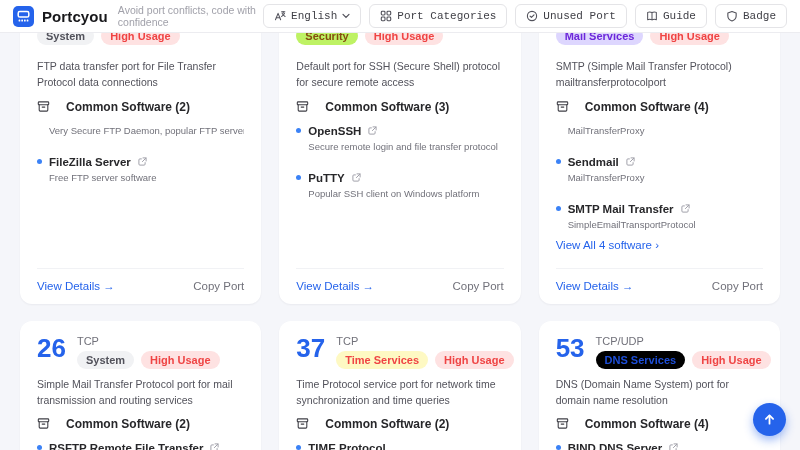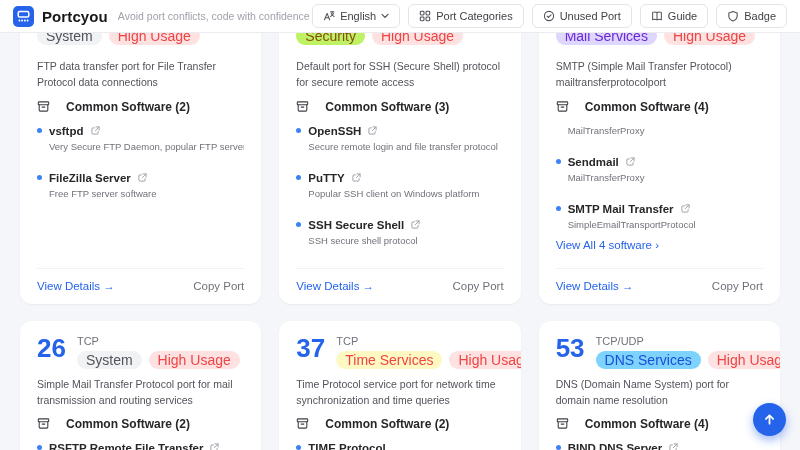--- a/index.html
+++ b/index.html
@@ -26,21 +26,21 @@
     display:flex; align-items:center; justify-content:center;
     flex:0 0 auto;
   }
   .brand-name { font-size:15px; font-weight:700; color:#18181b; margin-left:8px; letter-spacing:.1px; }
   .tagline { font-size:10.5px; color:#a1a1aa; margin-left:10px; }
   .nav { margin-left:auto; display:flex; align-items:center; gap:8px; }
   .nav-btn {
     display:inline-flex; align-items:center; gap:5px;
     height:24px; padding:0 10px;
     background:#fff; border:1px solid #e4e4e7; border-radius:6px;
-    font-size:11px; color:#3f3f46; cursor:pointer; white-space:nowrap;
+    font-size:11px; color:#3f3f46; cursor:pointer; white-space:nowrap;font-family:Liberation Mono, monospace;
   }
   .nav-btn svg { flex:0 0 auto; }
   .submit-btn {
     height:24px; padding:0 14px; border:none; border-radius:6px;
     background:var(--accent); color:#fff; font-size:11px; cursor:pointer;
   }
 
   
   .grid {
     display:grid;
@@ -60,21 +60,21 @@
   .card.tall { height:262px; }
 
   .port-row { display:flex; gap:11px; }
   .card.clipped .badges { margin-top:8px; }
   .port-num { font-size:26px; line-height:1; font-weight:700; color:var(--accent); }
   .proto { font-size:11px; color:#71717a; line-height:13px; }
   .badges { display:flex; gap:7px; margin-top:3px; }
   .badge {
     display:inline-flex; align-items:center;
     height:18px; padding:0 9px; border-radius:9px;
-    font-size:14px; font-weight:400; white-space:nowrap;
+    font-size:11px; font-weight:700; white-space:nowrap;
   }
   .desc { font-size:10.5px; line-height:1.5; color:#52525b; margin-top:14px; }
   .card.tall .desc { margin-top:8px; }
   .cs-head { display:flex; align-items:center; gap:16px; margin-top:9px; }
   .card.tall .cs-head { margin-top:8px; }
   .cs-label { font-size:12px; font-weight:700; color:#27272a; }
   .sw-list { }
   .sw-item { margin-top:11px; }
   .sw-item + .sw-item { margin-top:20px; }
   .sw-name-row { display:flex; align-items:center; gap:7px; }
@@ -194,29 +194,20 @@
     <div class="cs-head">
       <svg width="13" height="13" viewBox="0 0 13 13" fill="none" stroke="#3f3f46" stroke-width="1.1" stroke-linecap="round" stroke-linejoin="round">
         <rect x="1.3" y="1.9" width="10.4" height="2.9" rx="0.8"></rect>
         <path d="M2.2 4.8v5.3a1 1 0 0 0 1 1h6.6a1 1 0 0 0 1-1V4.8"></path>
         <path d="M5.2 7.1h2.6"></path>
       </svg>
       <span class="cs-label">Common Software (2)</span>
     </div>
     <div class="sw-list">
         <div class="sw-item">
-          <div class="sw-name-row">
-            <span class="dot"></span>
-            <a class="sw-name">vsftpd</a>
-            <svg width="9" height="9" viewBox="0 0 9 9" fill="none" stroke="#a1a1aa" stroke-width="1" stroke-linecap="round" stroke-linejoin="round">
-              <path d="M3.4 1.9H1.9a1 1 0 0 0-1 1v4.2a1 1 0 0 0 1 1h4.2a1 1 0 0 0 1-1V5.6"></path>
-              <path d="M5 .9h3.1V4"></path>
-              <path d="M8 1 4.4 4.6"></path>
-            </svg>
-          </div>
           <div class="sw-desc">Very Secure FTP Daemon, popular FTP server on Linux</div>
         </div>
         <div class="sw-item">
           <div class="sw-name-row">
             <span class="dot"></span>
             <a class="sw-name">FileZilla Server</a>
             <svg width="9" height="9" viewBox="0 0 9 9" fill="none" stroke="#a1a1aa" stroke-width="1" stroke-linecap="round" stroke-linejoin="round">
               <path d="M3.4 1.9H1.9a1 1 0 0 0-1 1v4.2a1 1 0 0 0 1 1h4.2a1 1 0 0 0 1-1V5.6"></path>
               <path d="M5 .9h3.1V4"></path>
               <path d="M8 1 4.4 4.6"></path>
@@ -269,32 +260,20 @@
           <div class="sw-name-row">
             <span class="dot"></span>
             <a class="sw-name">PuTTY</a>
             <svg width="9" height="9" viewBox="0 0 9 9" fill="none" stroke="#a1a1aa" stroke-width="1" stroke-linecap="round" stroke-linejoin="round">
               <path d="M3.4 1.9H1.9a1 1 0 0 0-1 1v4.2a1 1 0 0 0 1 1h4.2a1 1 0 0 0 1-1V5.6"></path>
               <path d="M5 .9h3.1V4"></path>
               <path d="M8 1 4.4 4.6"></path>
             </svg>
           </div>
           <div class="sw-desc">Popular SSH client on Windows platform</div>
-        </div>
-        <div class="sw-item">
-          <div class="sw-name-row">
-            <span class="dot"></span>
-            <a class="sw-name">SSH Secure Shell</a>
-            <svg width="9" height="9" viewBox="0 0 9 9" fill="none" stroke="#a1a1aa" stroke-width="1" stroke-linecap="round" stroke-linejoin="round">
-              <path d="M3.4 1.9H1.9a1 1 0 0 0-1 1v4.2a1 1 0 0 0 1 1h4.2a1 1 0 0 0 1-1V5.6"></path>
-              <path d="M5 .9h3.1V4"></path>
-              <path d="M8 1 4.4 4.6"></path>
-            </svg>
-          </div>
-          <div class="sw-desc">SSH secure shell protocol</div>
         </div>
       </div>
 
     <div class="card-footer">
       <a class="view-details">View Details →</a>
       <span class="copy-port">Copy Port</span>
     </div>
   </article>
 
   <article class="card clipped">
@@ -419,21 +398,21 @@
       </div>
 
   </article>
 
   <article class="card tall">
     <div class="port-row">
       <div class="port-num">53</div>
       <div class="port-right">
         <div class="proto">TCP/UDP</div>
         <div class="badges">
-            <span class="badge" style="background: #7dd3fc; color: rgb(29, 78, 216);">DNS Services</span>
+            <span class="badge" style="background: #000000; color: rgb(29, 78, 216);">DNS Services</span>
             <span class="badge" style="background: rgb(254, 226, 226); color: rgb(239, 68, 68);">High Usage</span>
           </div>
       </div>
     </div>
     <p class="desc">DNS (Domain Name System) port for domain name resolution</p>
     <div class="cs-head">
       <svg width="13" height="13" viewBox="0 0 13 13" fill="none" stroke="#3f3f46" stroke-width="1.1" stroke-linecap="round" stroke-linejoin="round">
         <rect x="1.3" y="1.9" width="10.4" height="2.9" rx="0.8"></rect>
         <path d="M2.2 4.8v5.3a1 1 0 0 0 1 1h6.6a1 1 0 0 0 1-1V4.8"></path>
         <path d="M5.2 7.1h2.6"></path>

